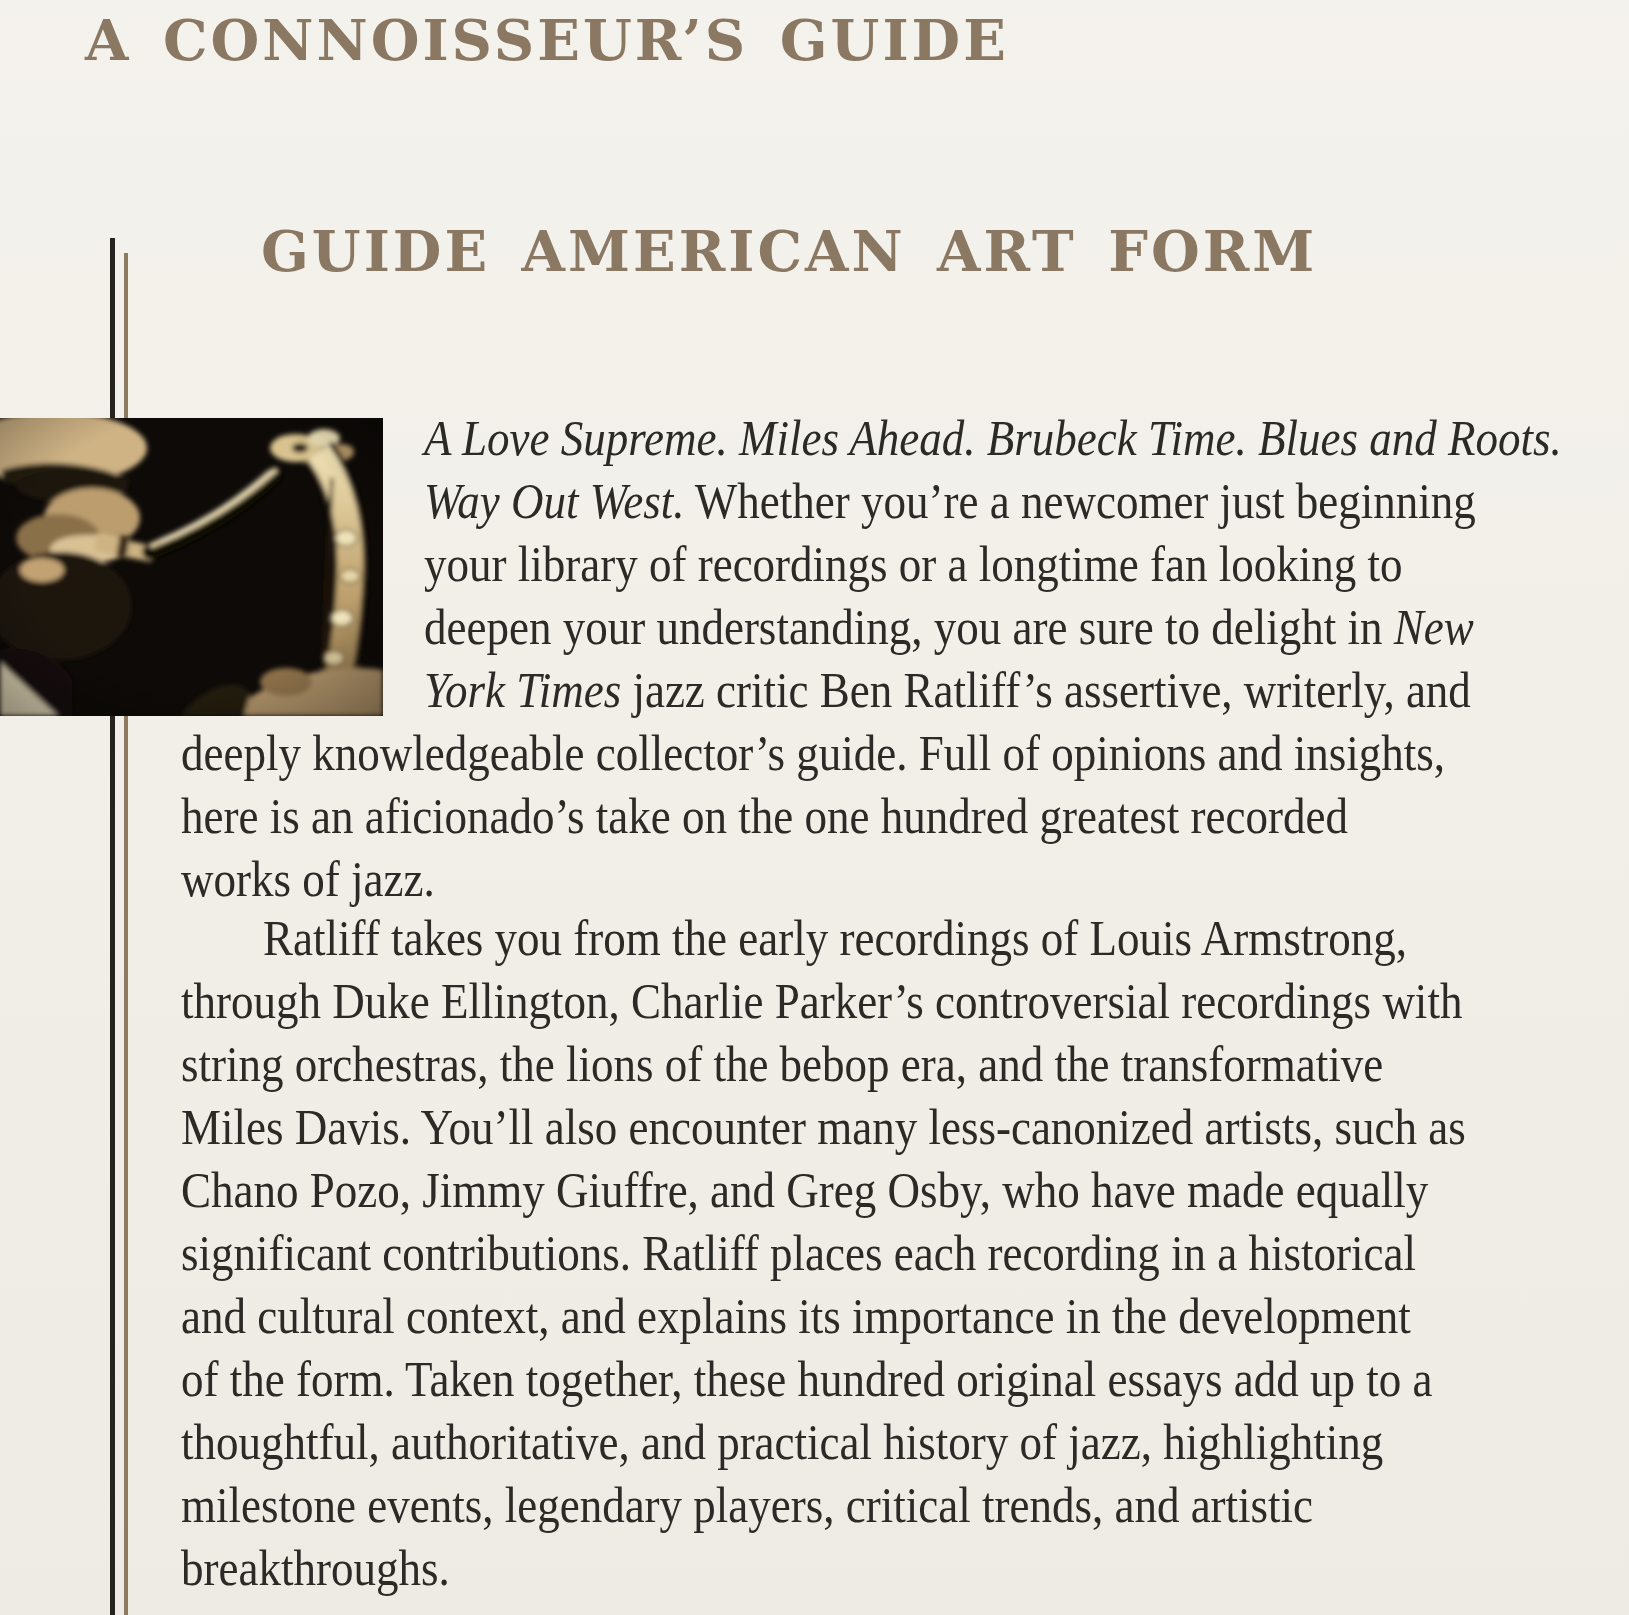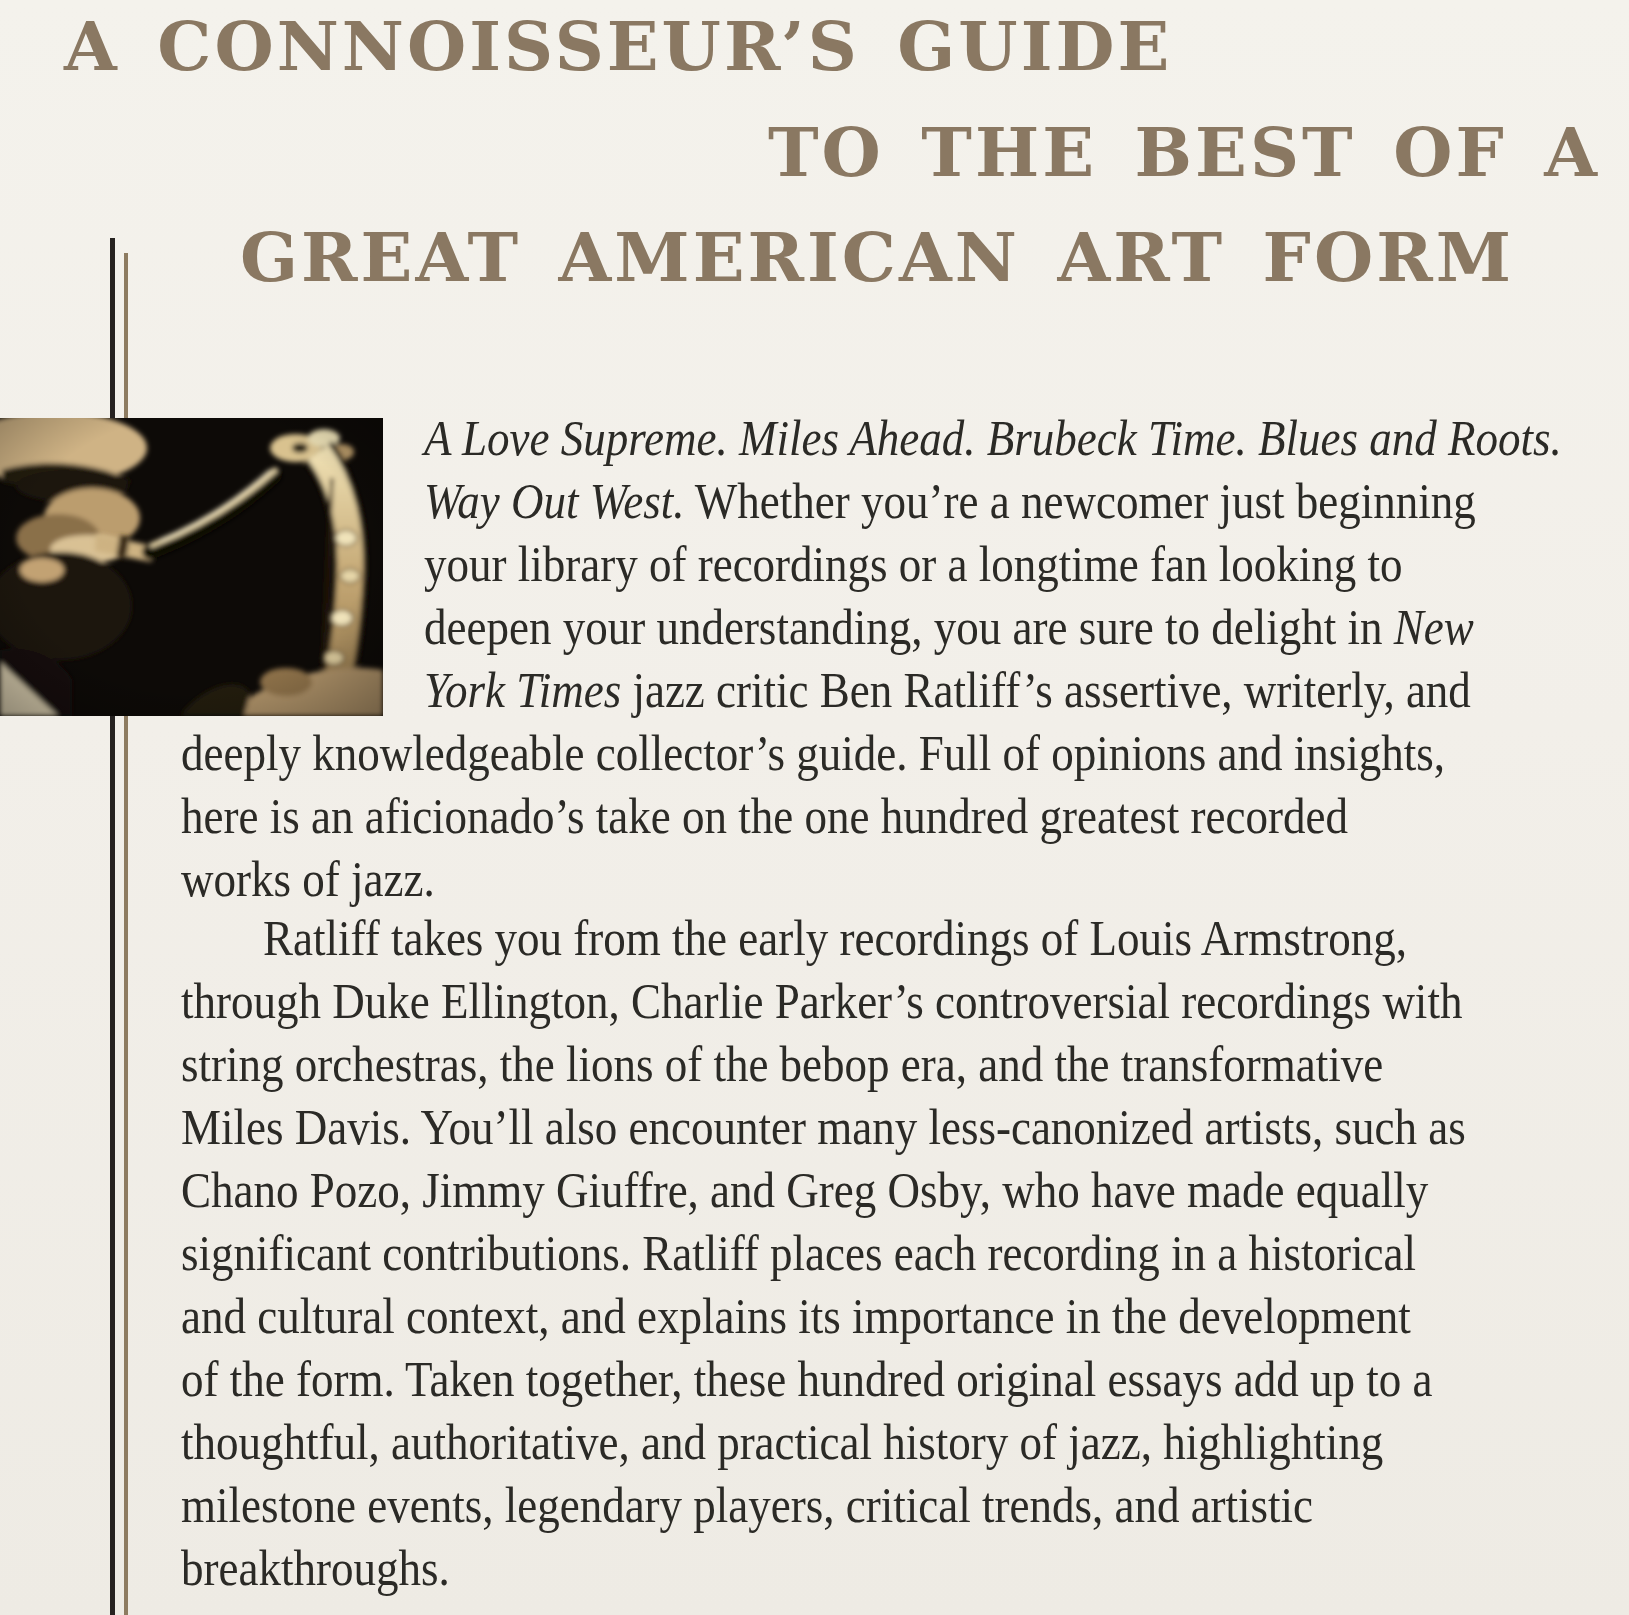--- a/index.html
+++ b/index.html
@@ -8,26 +8,27 @@
     width:1629px;height:1615px;
     background:linear-gradient(180deg,#f4f2ec 0%,#f2efe9 45%,#eeebe4 100%);
     overflow:hidden;
     font-family:"Liberation Serif",serif;
   }
   
   .hline{
     position:absolute;
     font-family:"DejaVu Serif","Liberation Serif",serif;
     font-weight:700;
-    font-size:68px;
+    font-size:56px;
     line-height:1;
     letter-spacing:3px;
     word-spacing:0.16em;
     white-space:nowrap;
     color:#8a7862;
+    margin-left:21px;
   }
   .hl1{left:64px;top:12px;}
   .hl2{right:29px;top:118px;}
   .hl3{left:240px;top:223px;}
   
   .rule{position:absolute;z-index:1;}
   .rule-black{left:110px;top:238px;width:5px;height:1377px;background:#262220;}
   .rule-tan{left:124px;top:253px;width:4px;height:1362px;background:#8d7b60;}
   
   .photo{
@@ -49,22 +50,21 @@
 </style>
 </head>
 <body>
 
 <div class="page">
 
   <div class="rule rule-black" style="background: rgb(38, 34, 32);"></div>
   <div class="rule rule-tan" style="background: rgb(141, 123, 96);"></div>
 
   <div class="hline hl1" style="color: rgb(138, 120, 98);">A CONNOISSEUR’S GUIDE</div>
-  <div class="hline hl2" style="color: rgb(138, 120, 98);">TO THE BEST OF A</div>
-  <div class="hline hl3" style="color: rgb(138, 120, 98);">GREAT AMERICAN ART FORM</div>
+  <div class="hline hl3" style="color: rgb(138, 120, 98);">GUIDE AMERICAN ART FORM</div>
 
   <div class="photo" role="img" aria-label="Black-and-white photograph of a jazz saxophonist playing the saxophone against a dark stage background">
     <svg viewBox="0 0 383 298" preserveAspectRatio="none">
       <defs>
         <linearGradient id="metalV" x1="0" y1="0" x2="0" y2="1">
           <stop offset="0" stop-color="#eedfb2"></stop>
           <stop offset="0.5" stop-color="#c3a673"></stop>
           <stop offset="1" stop-color="#8a6f45"></stop>
         </linearGradient>
         <radialGradient id="vign" cx="0.5" cy="0.45" r="0.75">

